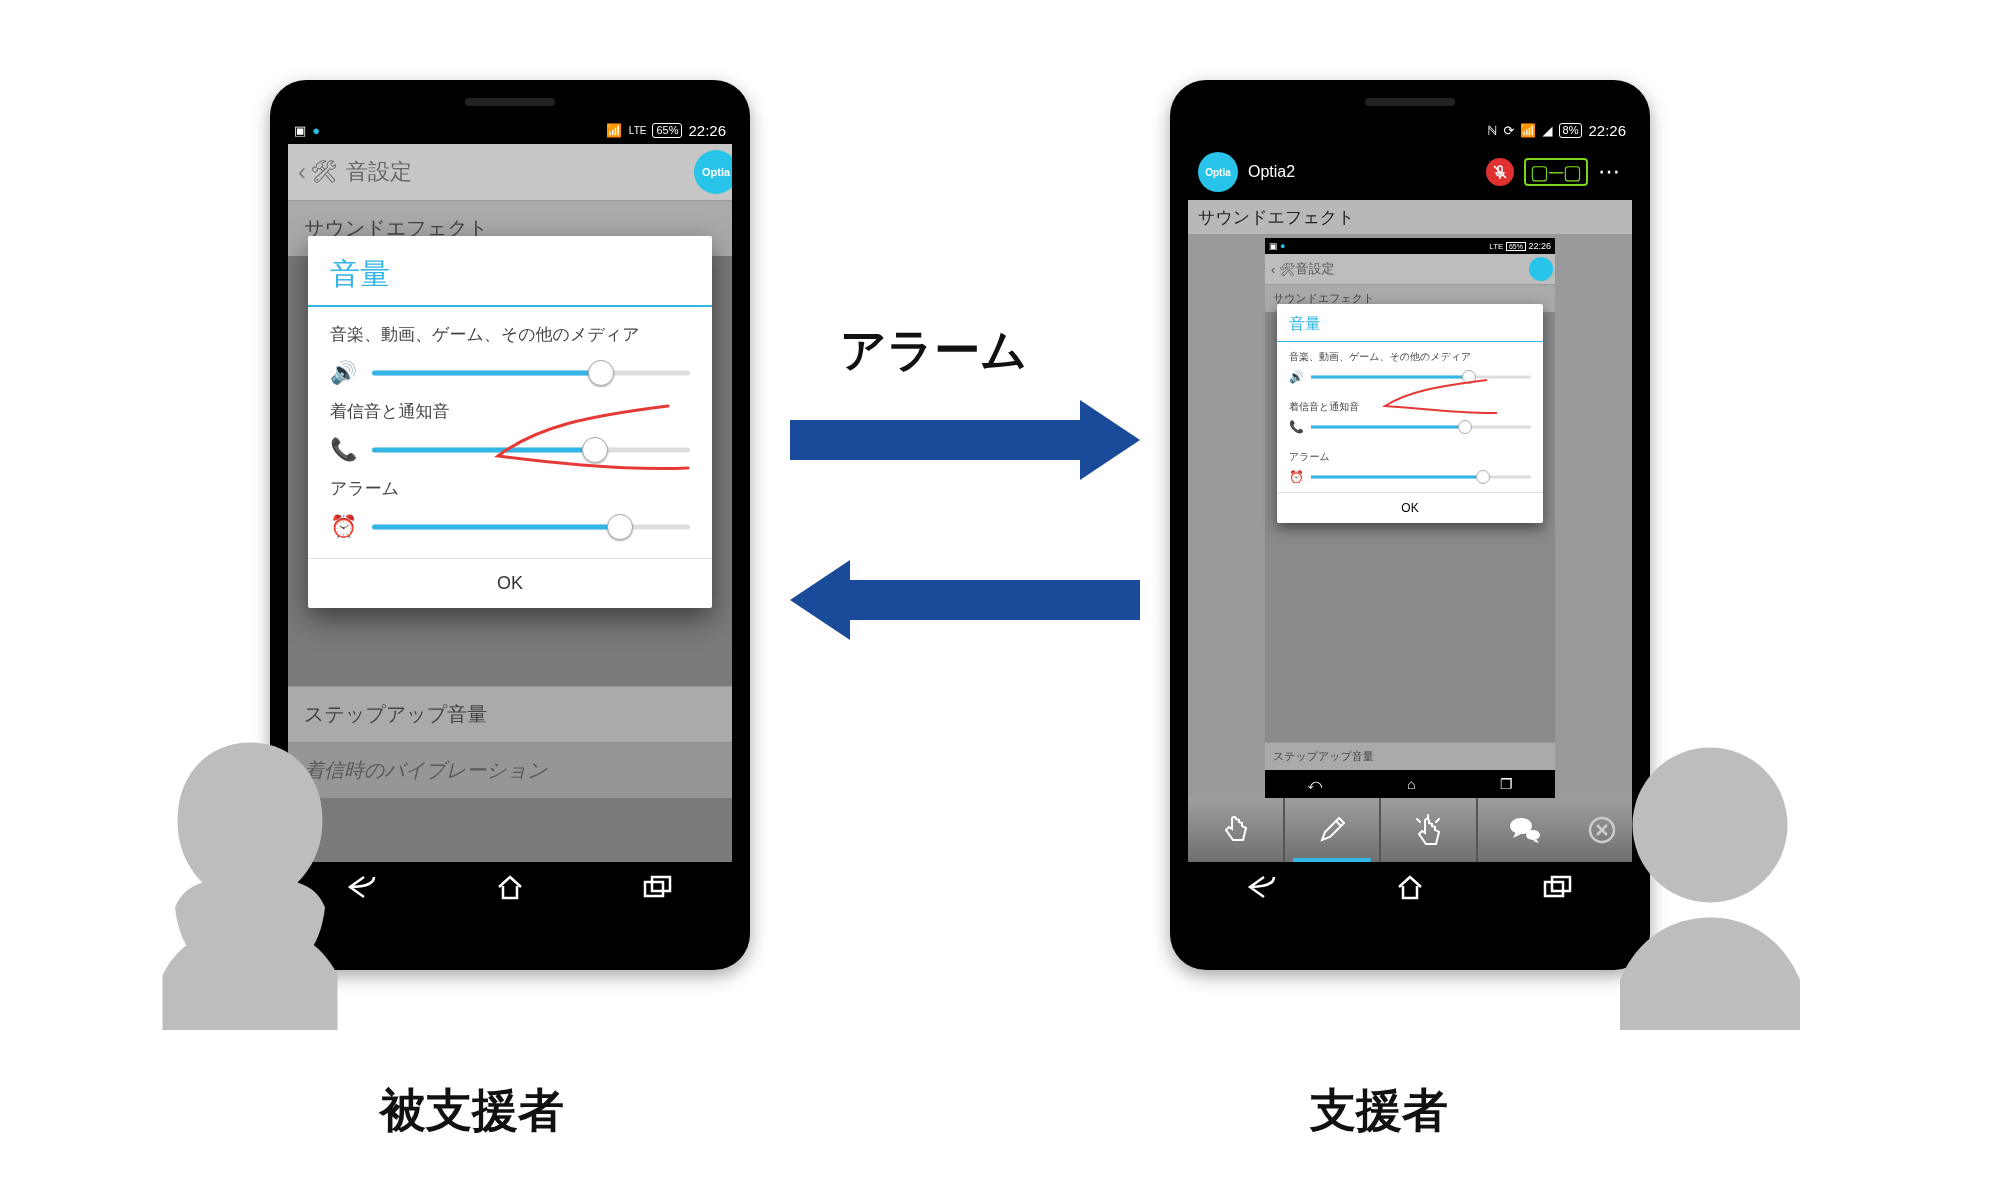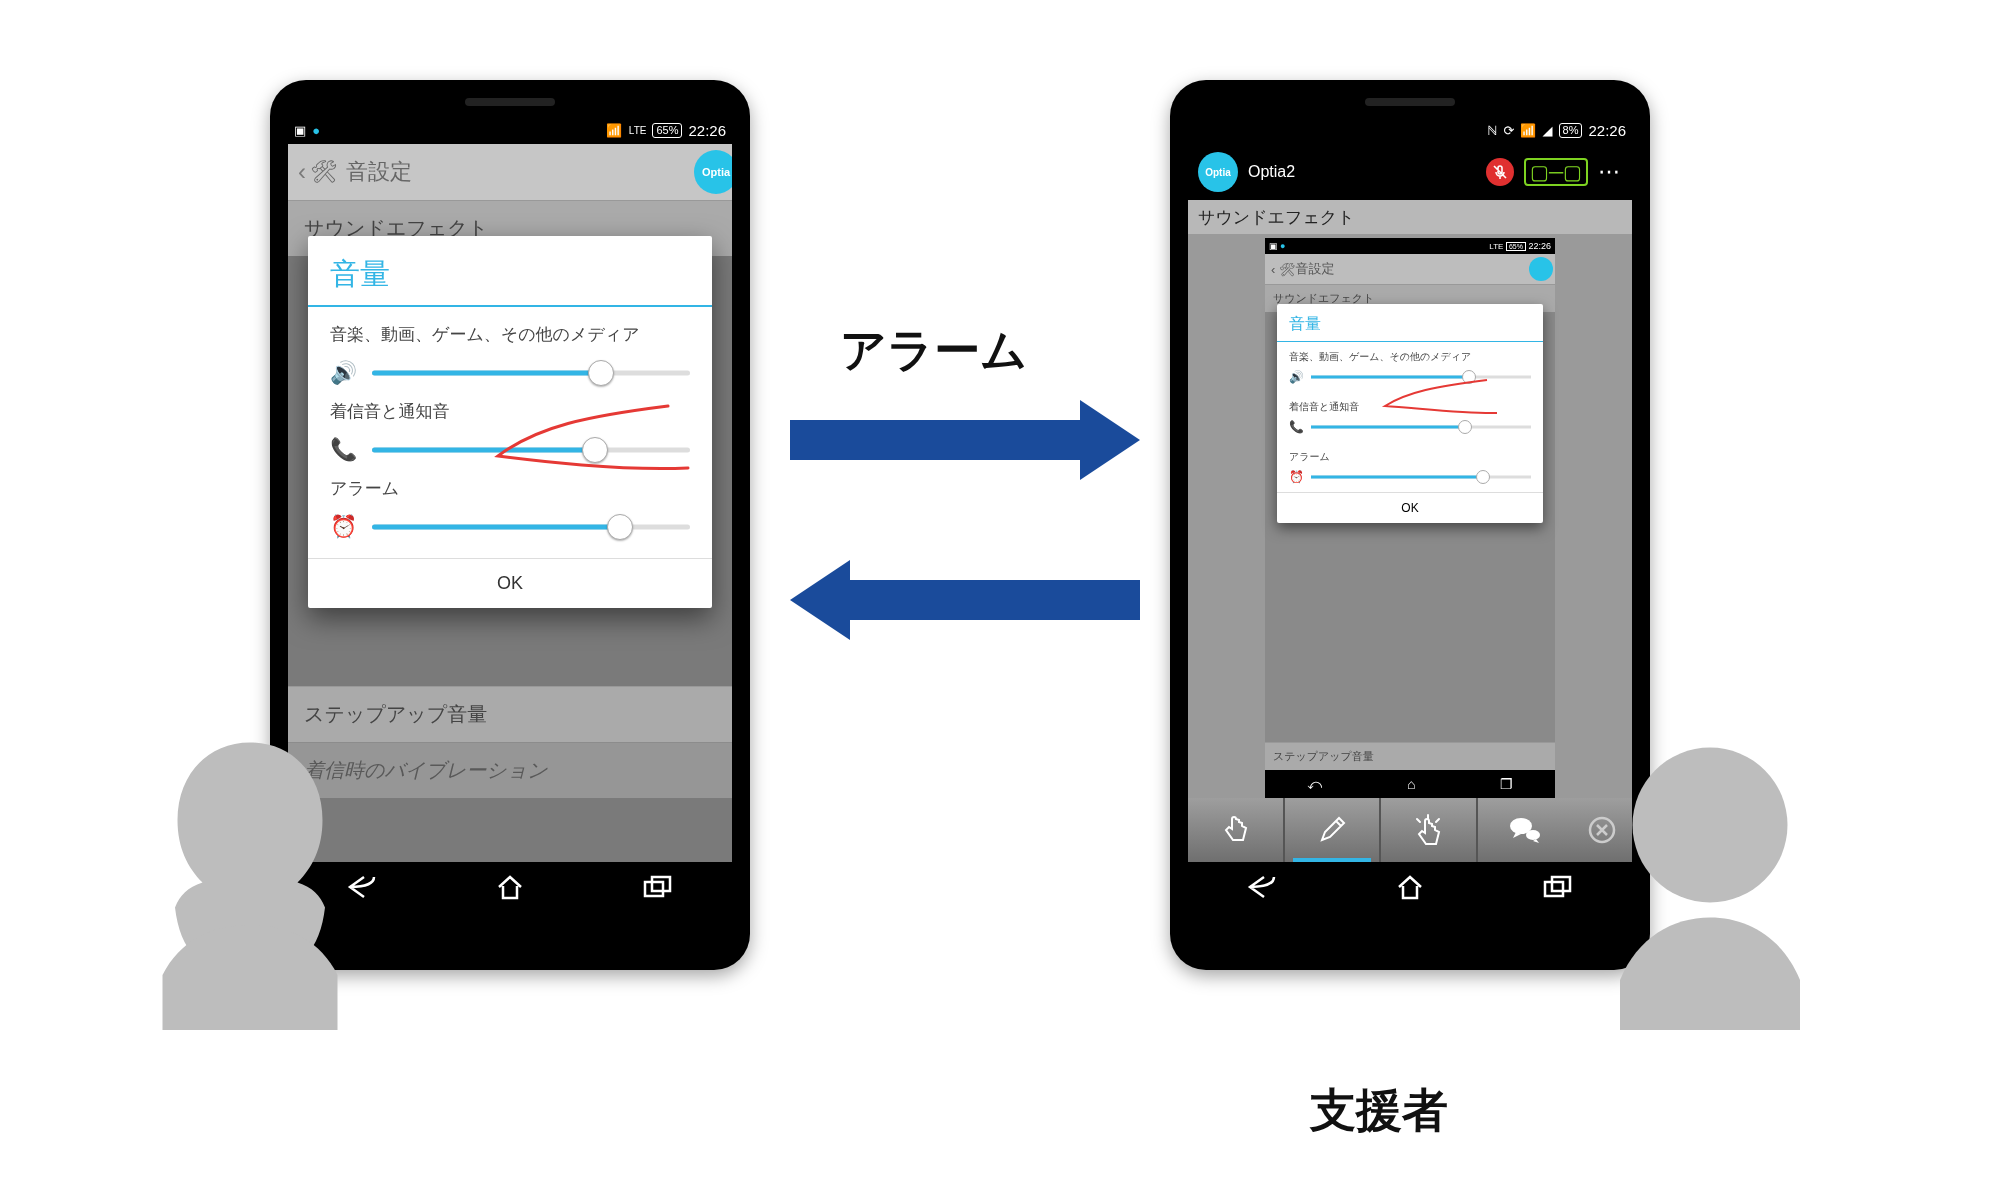--- a/index.html
+++ b/index.html
@@ -345,15 +345,16 @@
         <path fill="#bdbdbd" d="M30 196c14-28 40-40 70-40s56 12 70 40v44H30z"></path>
       </svg>
   </div>
   <div class="silhouette" style="left:1580px; top:730px;">
     <svg viewBox="0 0 200 240">
         <circle fill="#bdbdbd" cx="100" cy="76" r="62"></circle>
         <path fill="#bdbdbd" d="M28 200c14-34 42-50 72-50s58 16 72 50v40H28z"></path>
       </svg>
   </div>
 
+  <div class="role-label" style="left:380px; top:1080px;">被支援者</div>
   <div class="role-label" style="left:1310px; top:1080px;">支援者</div>
 
 </div>
 
 </body></html>

